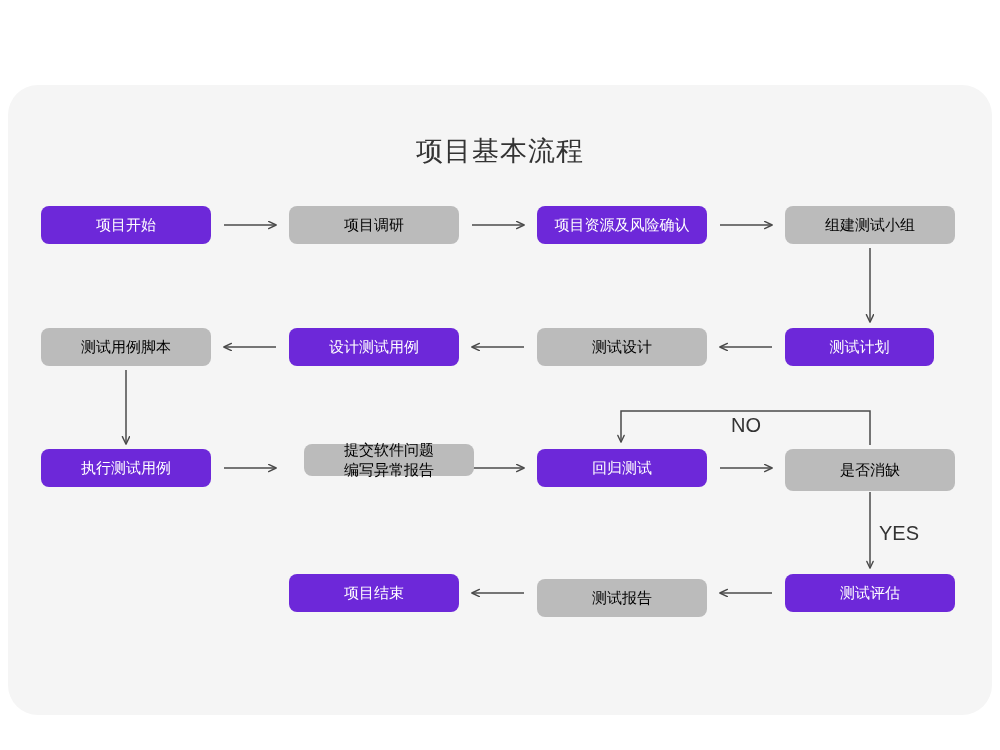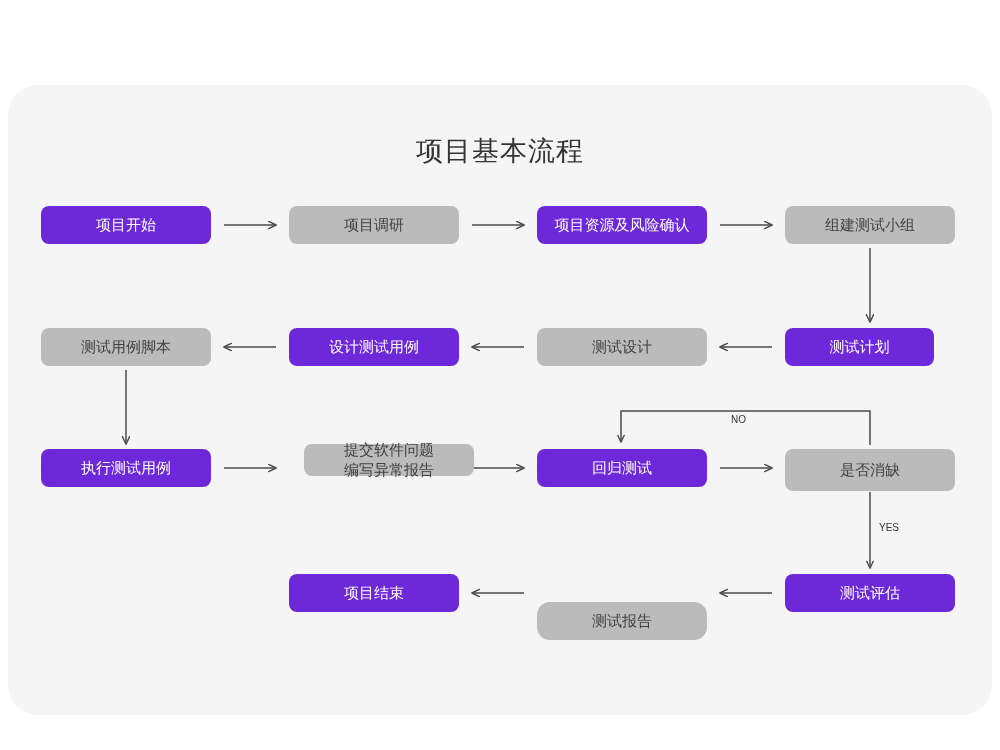--- a/index.html
+++ b/index.html
@@ -42,31 +42,31 @@
     line-height: 1.35;
     white-space: pre-line;
     user-select: none;
   }
   .node.purple {
     background: #6d28d9;
     color: #ffffff;
   }
   .node.gray {
     background: #bbbbbb;
-    color: #404040;
+    color: #000000;
   }
   #edges {
     position: absolute;
     left: 0; top: 0;
     width: 1000px; height: 750px;
     pointer-events: none;
   }
   .edge-label {
     position: absolute;
-    font-size: 10px;
+    font-size: 20px;
     color: #333333;
     user-select: none;
   }
 </style>
 </head>
 <body>
 
 <div id="stage">
 
   <div id="card"></div>
@@ -123,16 +123,16 @@
   <div class="node gray" style="left:537px; top:328px; width:170px; height:38px;">测试设计</div>
   <div class="node purple" style="left:785px; top:328px; width:149px; height:38px;">测试计划</div>
 
   <div class="node purple" style="left:41px;  top:449px; width:170px; height:38px;">执行测试用例</div>
   <div class="node gray" style="left:289px; top:444px; width:170px; height:32px;margin-left:15px;">提交软件问题
 编写异常报告</div>
   <div class="node purple" style="left:537px; top:449px; width:170px; height:38px;">回归测试</div>
   <div class="node gray" style="left:785px; top:449px; width:170px; height:42px;">是否消缺</div>
 
   <div class="node purple" style="left:289px; top:574px; width:170px; height:38px;">项目结束</div>
-  <div class="node gray" style="left:537px; top:602px; width:170px; height:38px;border-radius:13px;">测试报告</div>
+  <div class="node gray" style="left:537px; top:579px; width:170px; height:38px;">测试报告</div>
   <div class="node purple" style="left:785px; top:574px; width:170px; height:38px;">测试评估</div>
 
 </div>
 
 </body></html>

